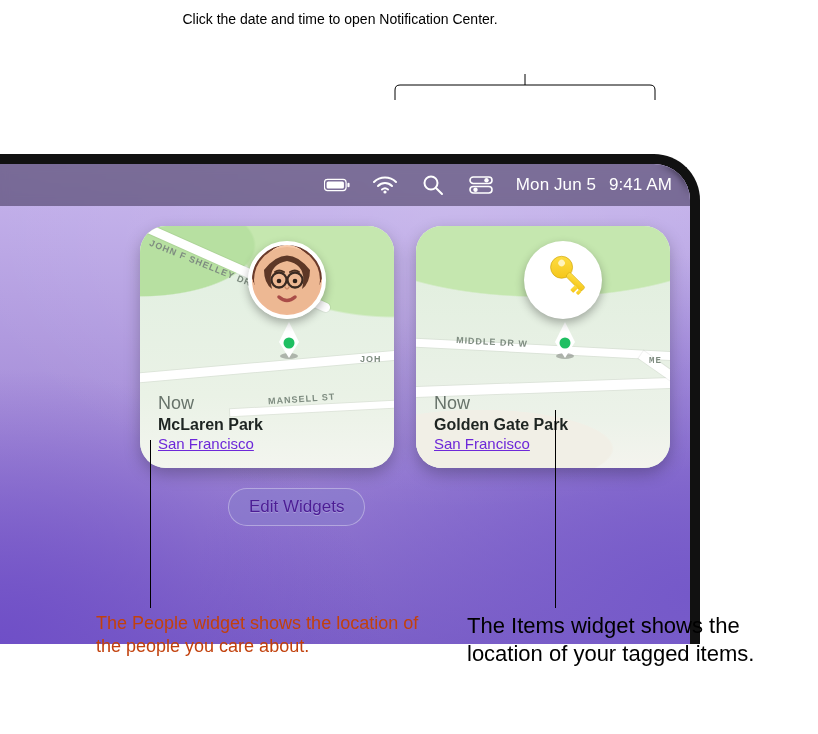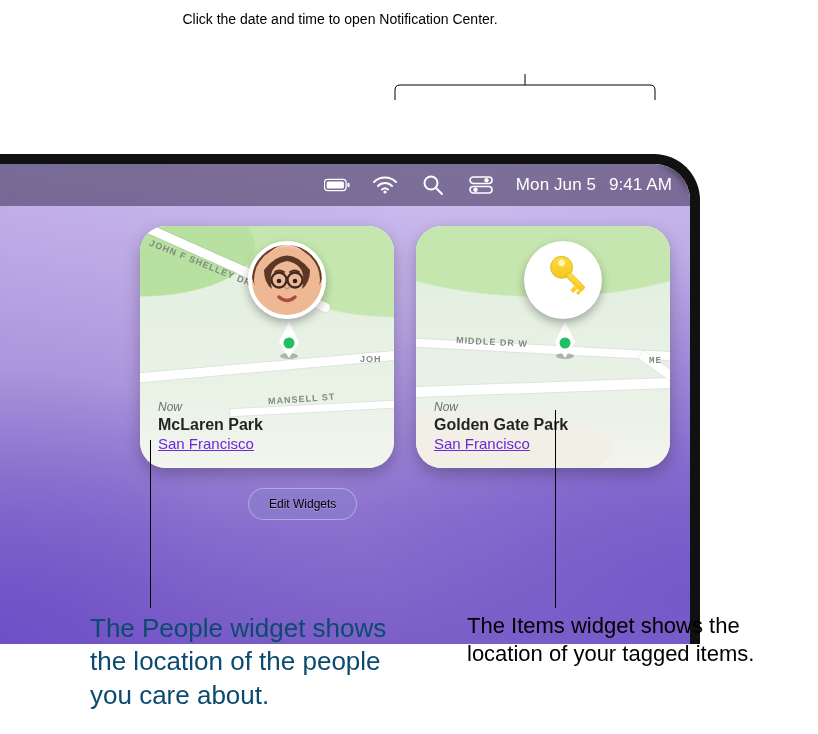--- a/index.html
+++ b/index.html
@@ -105,21 +105,21 @@
       linear-gradient(180deg, #e0efe0 0%, #eaf2e6 70%, #f3f5ef 100%);
   }
   .road {
     position: absolute; background: #fff;
     box-shadow: 0 0 0 1px rgba(0,0,0,0.05);
   }
   .widget .label-overlay {
     position: absolute; left: 18px; bottom: 16px; right: 18px;
     text-align: left;
   }
-  .w-now { font-size: 12px; color: #67736a; margin-bottom: 2px; font-style: italic; }
+  .w-now { font-size: 18px; color: #67736a; margin-bottom: 2px; }
   .w-loc { font-size: 16px; font-weight: 700; color: #1e2522; margin-bottom: 1px; }
   .w-city { font-size: 15px; color: #6d28d9; text-decoration: underline; }
 
   .streetname {
     position: absolute; font-size: 9px; letter-spacing: 1px;
     color: #7e8c80; font-weight: 600; white-space: nowrap;
   }
 
   
   .pin {
@@ -141,37 +141,37 @@
     width:78px; height:78px; border-radius:50%;
     background:#fff;
     box-shadow: 0 4px 10px rgba(0,0,0,0.3);
     display:flex;align-items:center;justify-content:center;
   }
 
   
   .edit-widgets {
     position: absolute;
     top: 324px;
-    left: 248px;
+    left: 228px;
     padding: 8px 20px;
     border-radius: 20px;
     background: rgba(139,125,204,0.65);
     border: 1px solid rgba(255,255,255,0.35);
-    color: #000000;
-    font-size: 12px;
+    color: #4c1d95;
+    font-size: 17px;
     text-shadow: 0 1px 0 rgba(255,255,255,0.25);
     cursor: pointer;
   }
 
   
   .callout-bottom-left {
     position: absolute;
-    top: 612px; left: 90px;
+    top: 612px; left: 96px;
     width: 330px;
-    font-size: 26px; line-height:1.28; color:#0c4a6e;
+    font-size: 18px; line-height:1.28; color:#c2410c;
   }
   .callout-bottom-right {
     position: absolute;
     top: 612px; left: 467px;
     width: 330px;
     font-size: 22px; line-height:1.28; color:#000000;
   }
   .leader {
     position: absolute;
     width: 1px; background: #000;

